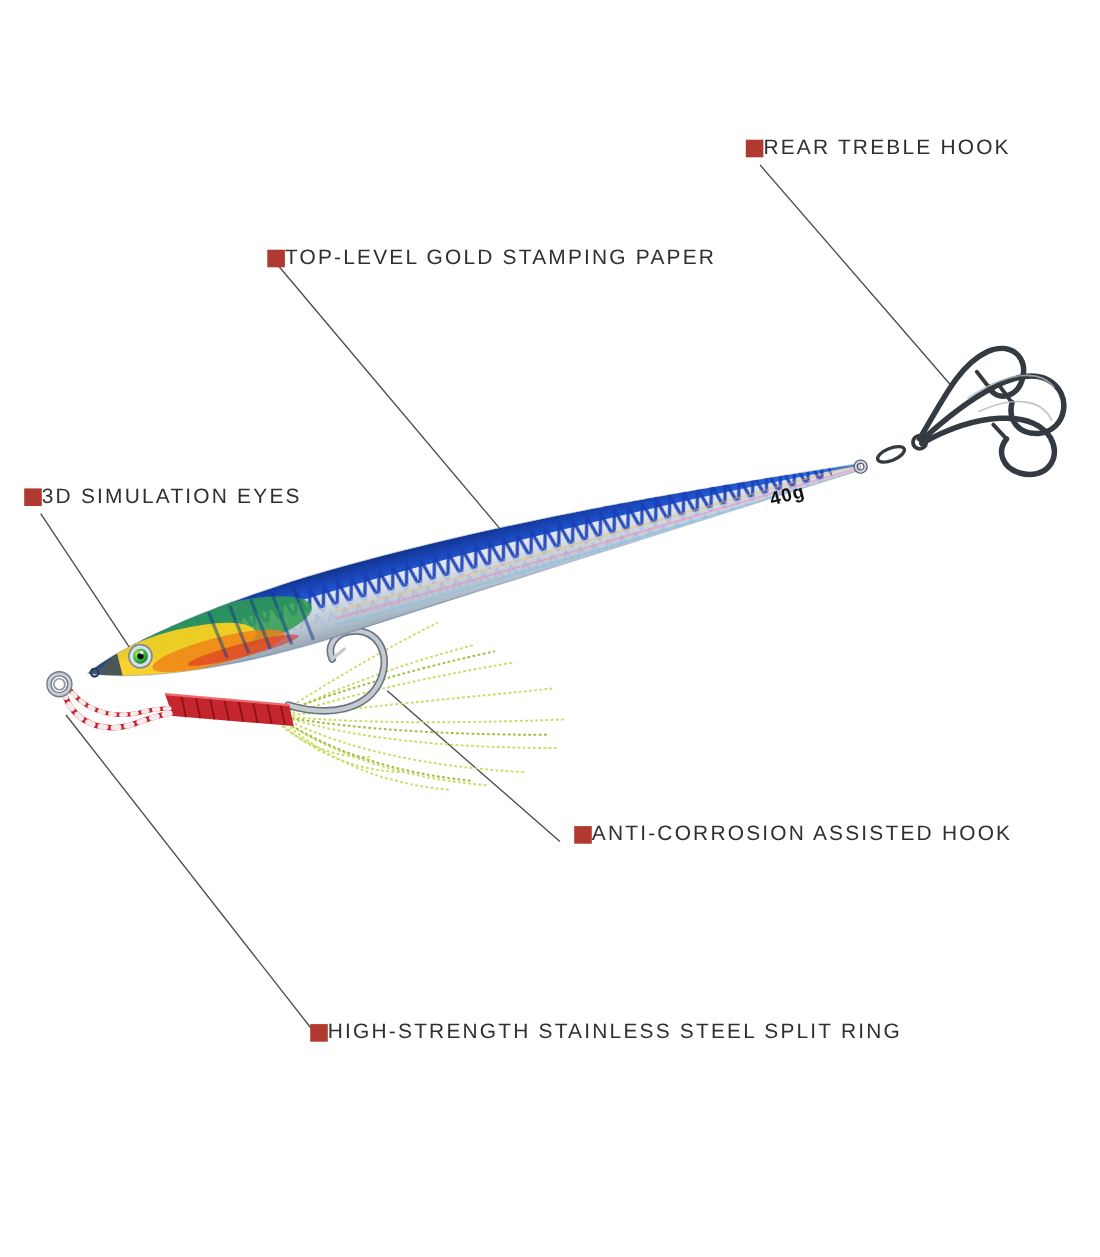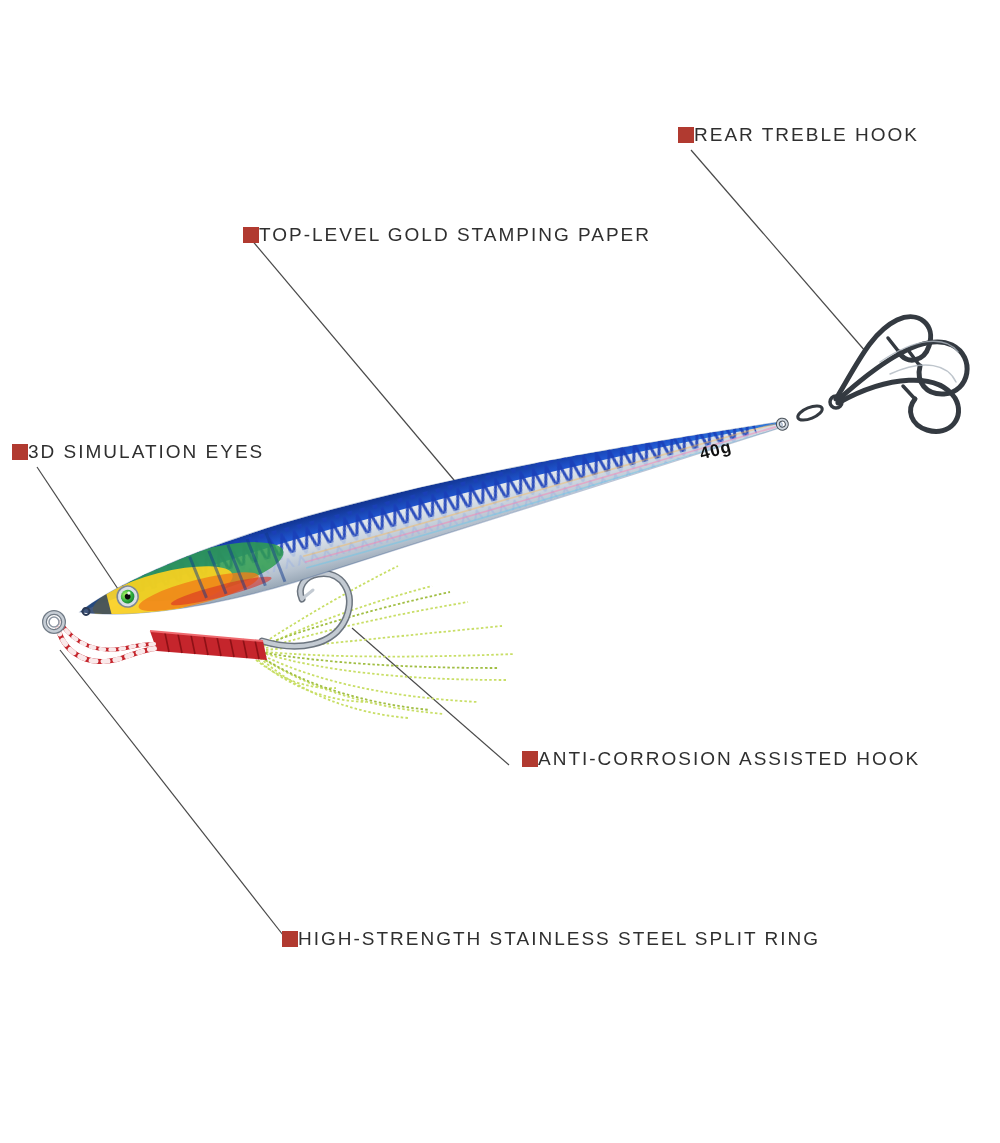--- a/index.html
+++ b/index.html
@@ -27,21 +27,21 @@
     white-space:nowrap;
     user-select:none;
   }
   .bullet{
     width:16px;height:16px;flex:0 0 16px;
     background:var(--accent-red);
     display:inline-block;
   }
   .c1{left:678px;top:124px;}
   .c2{left:243px;top:224px;}
-  .c3{left:12px;top:441px;text-align:center;}
+  .c3{left:22px;top:441px;text-align:center;}
   .c4{left:522px;top:748px;}
   .c5{left:282px;top:928px;}
 </style>
 </head>
 <body>
 
 <div class="stage">
 
   <svg class="art" viewBox="0 0 1000 1143" xmlns="http://www.w3.org/2000/svg">
 

